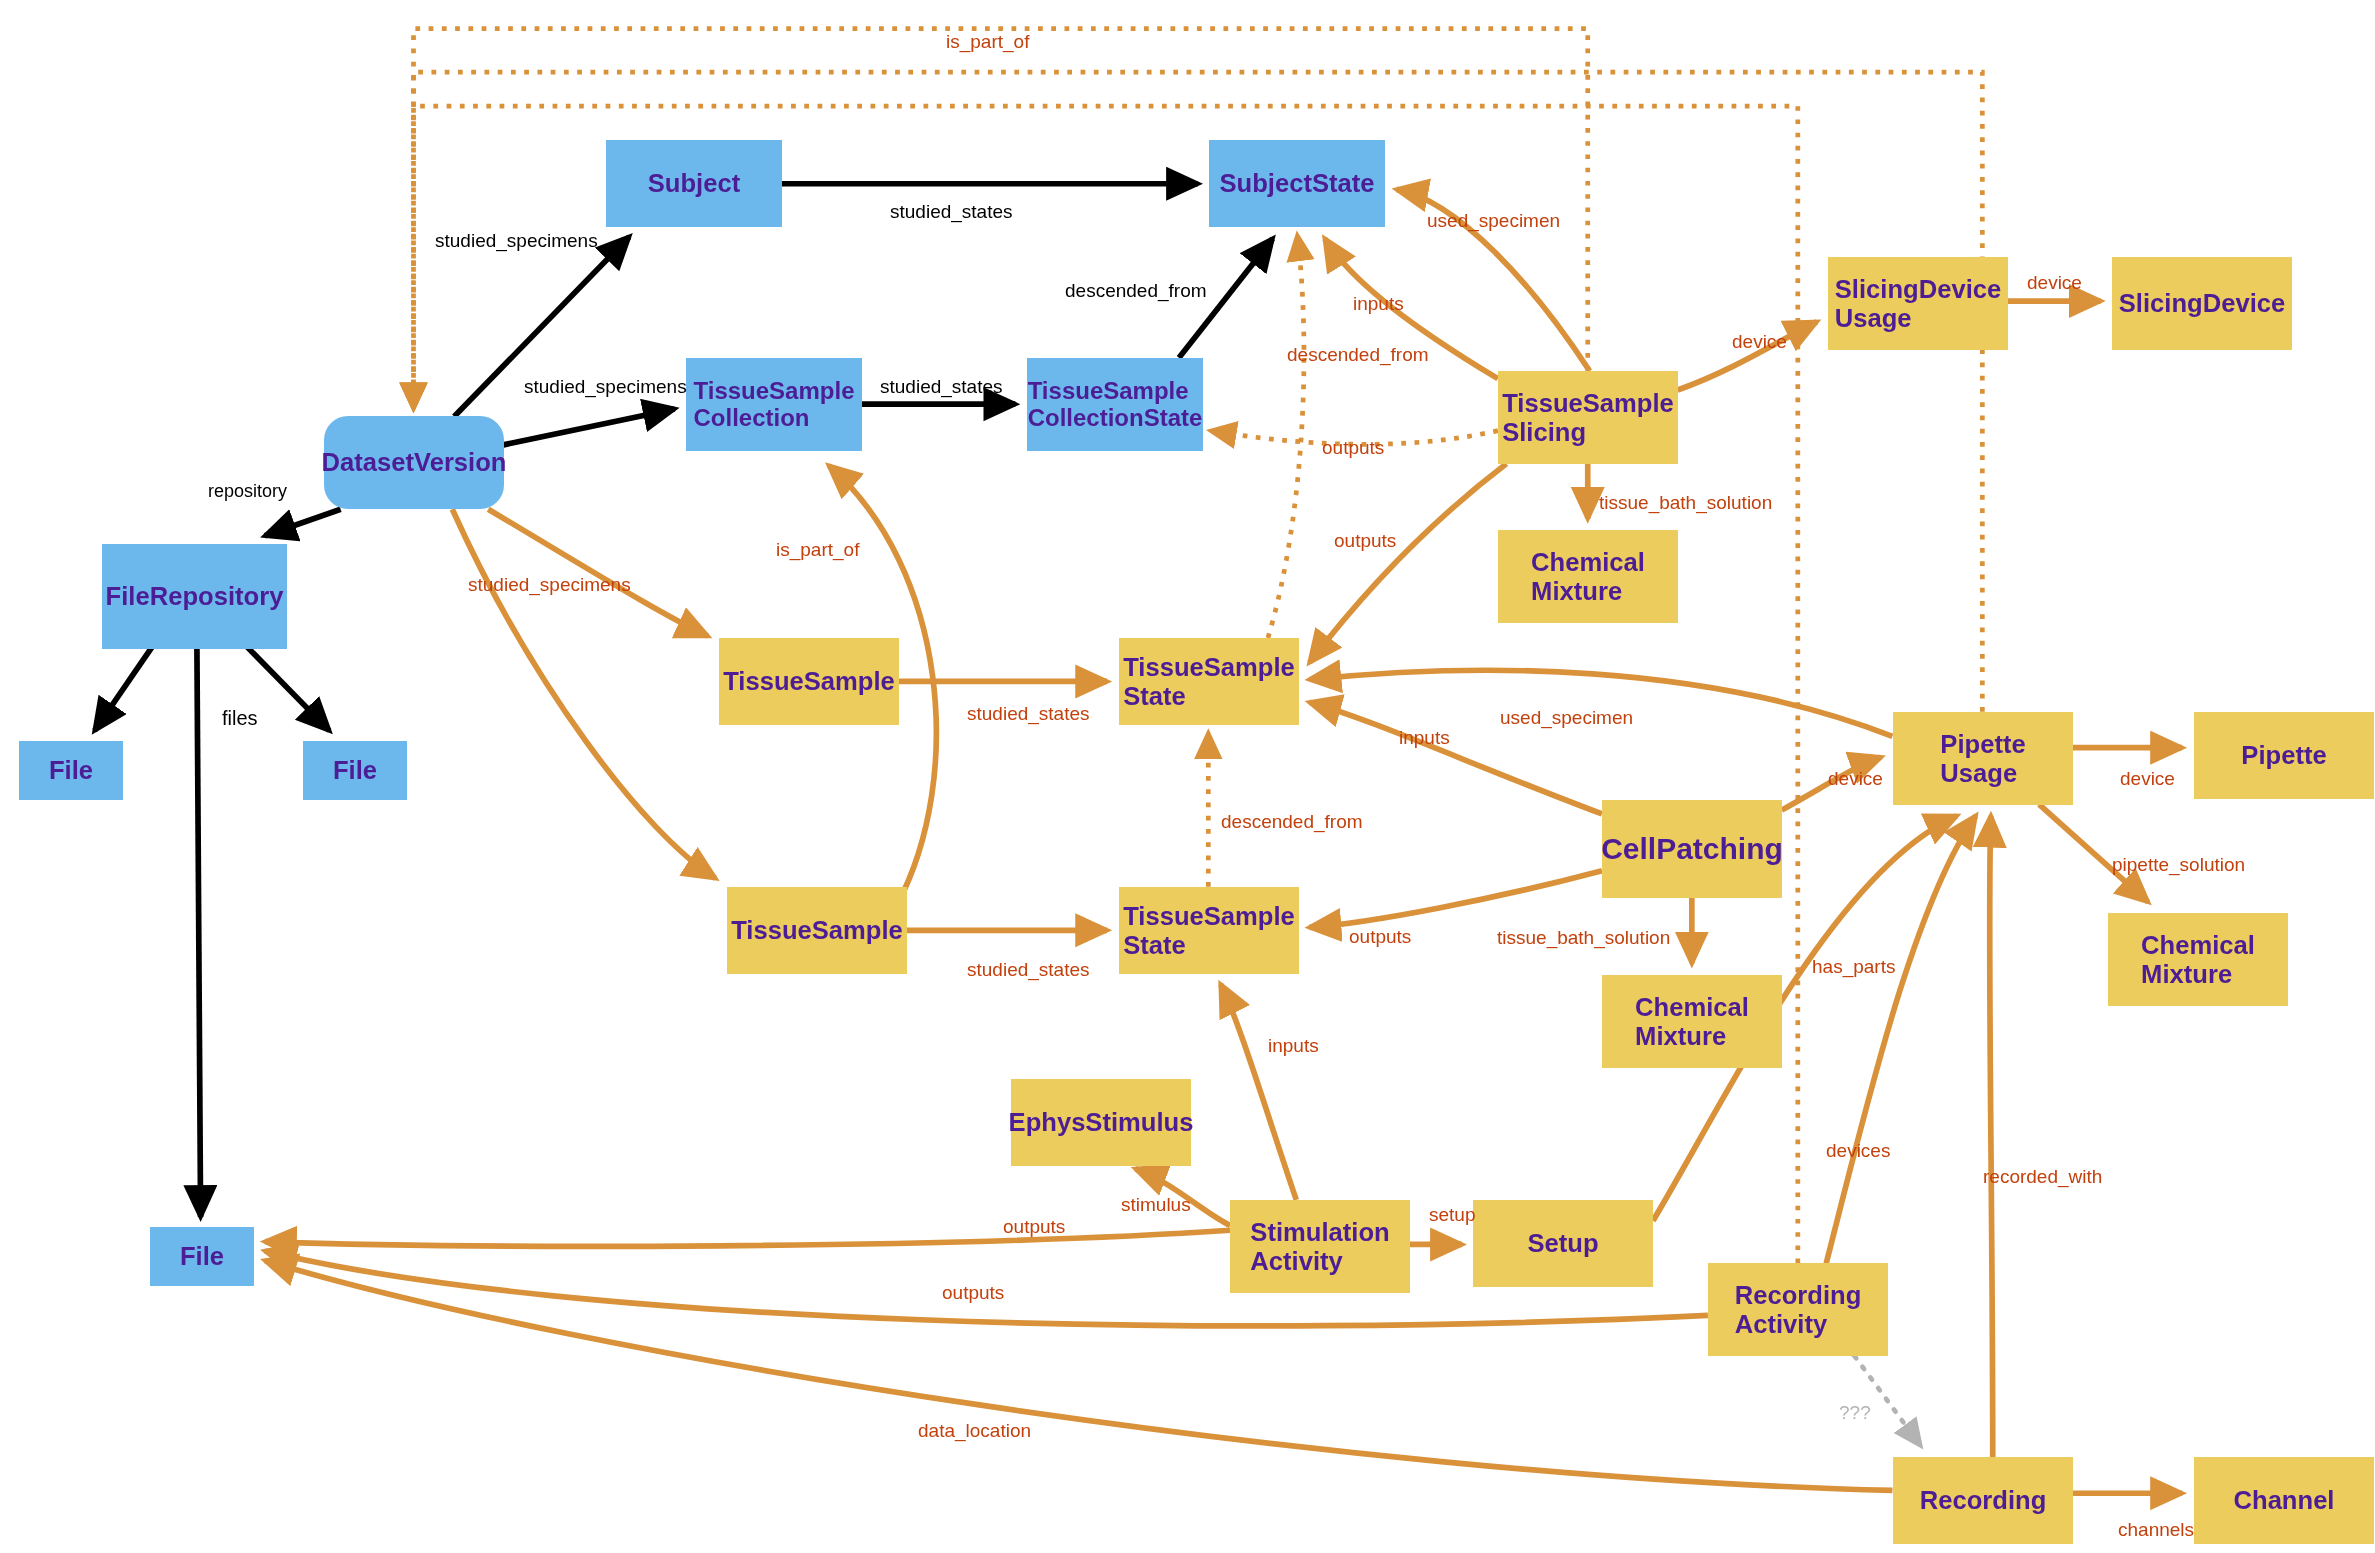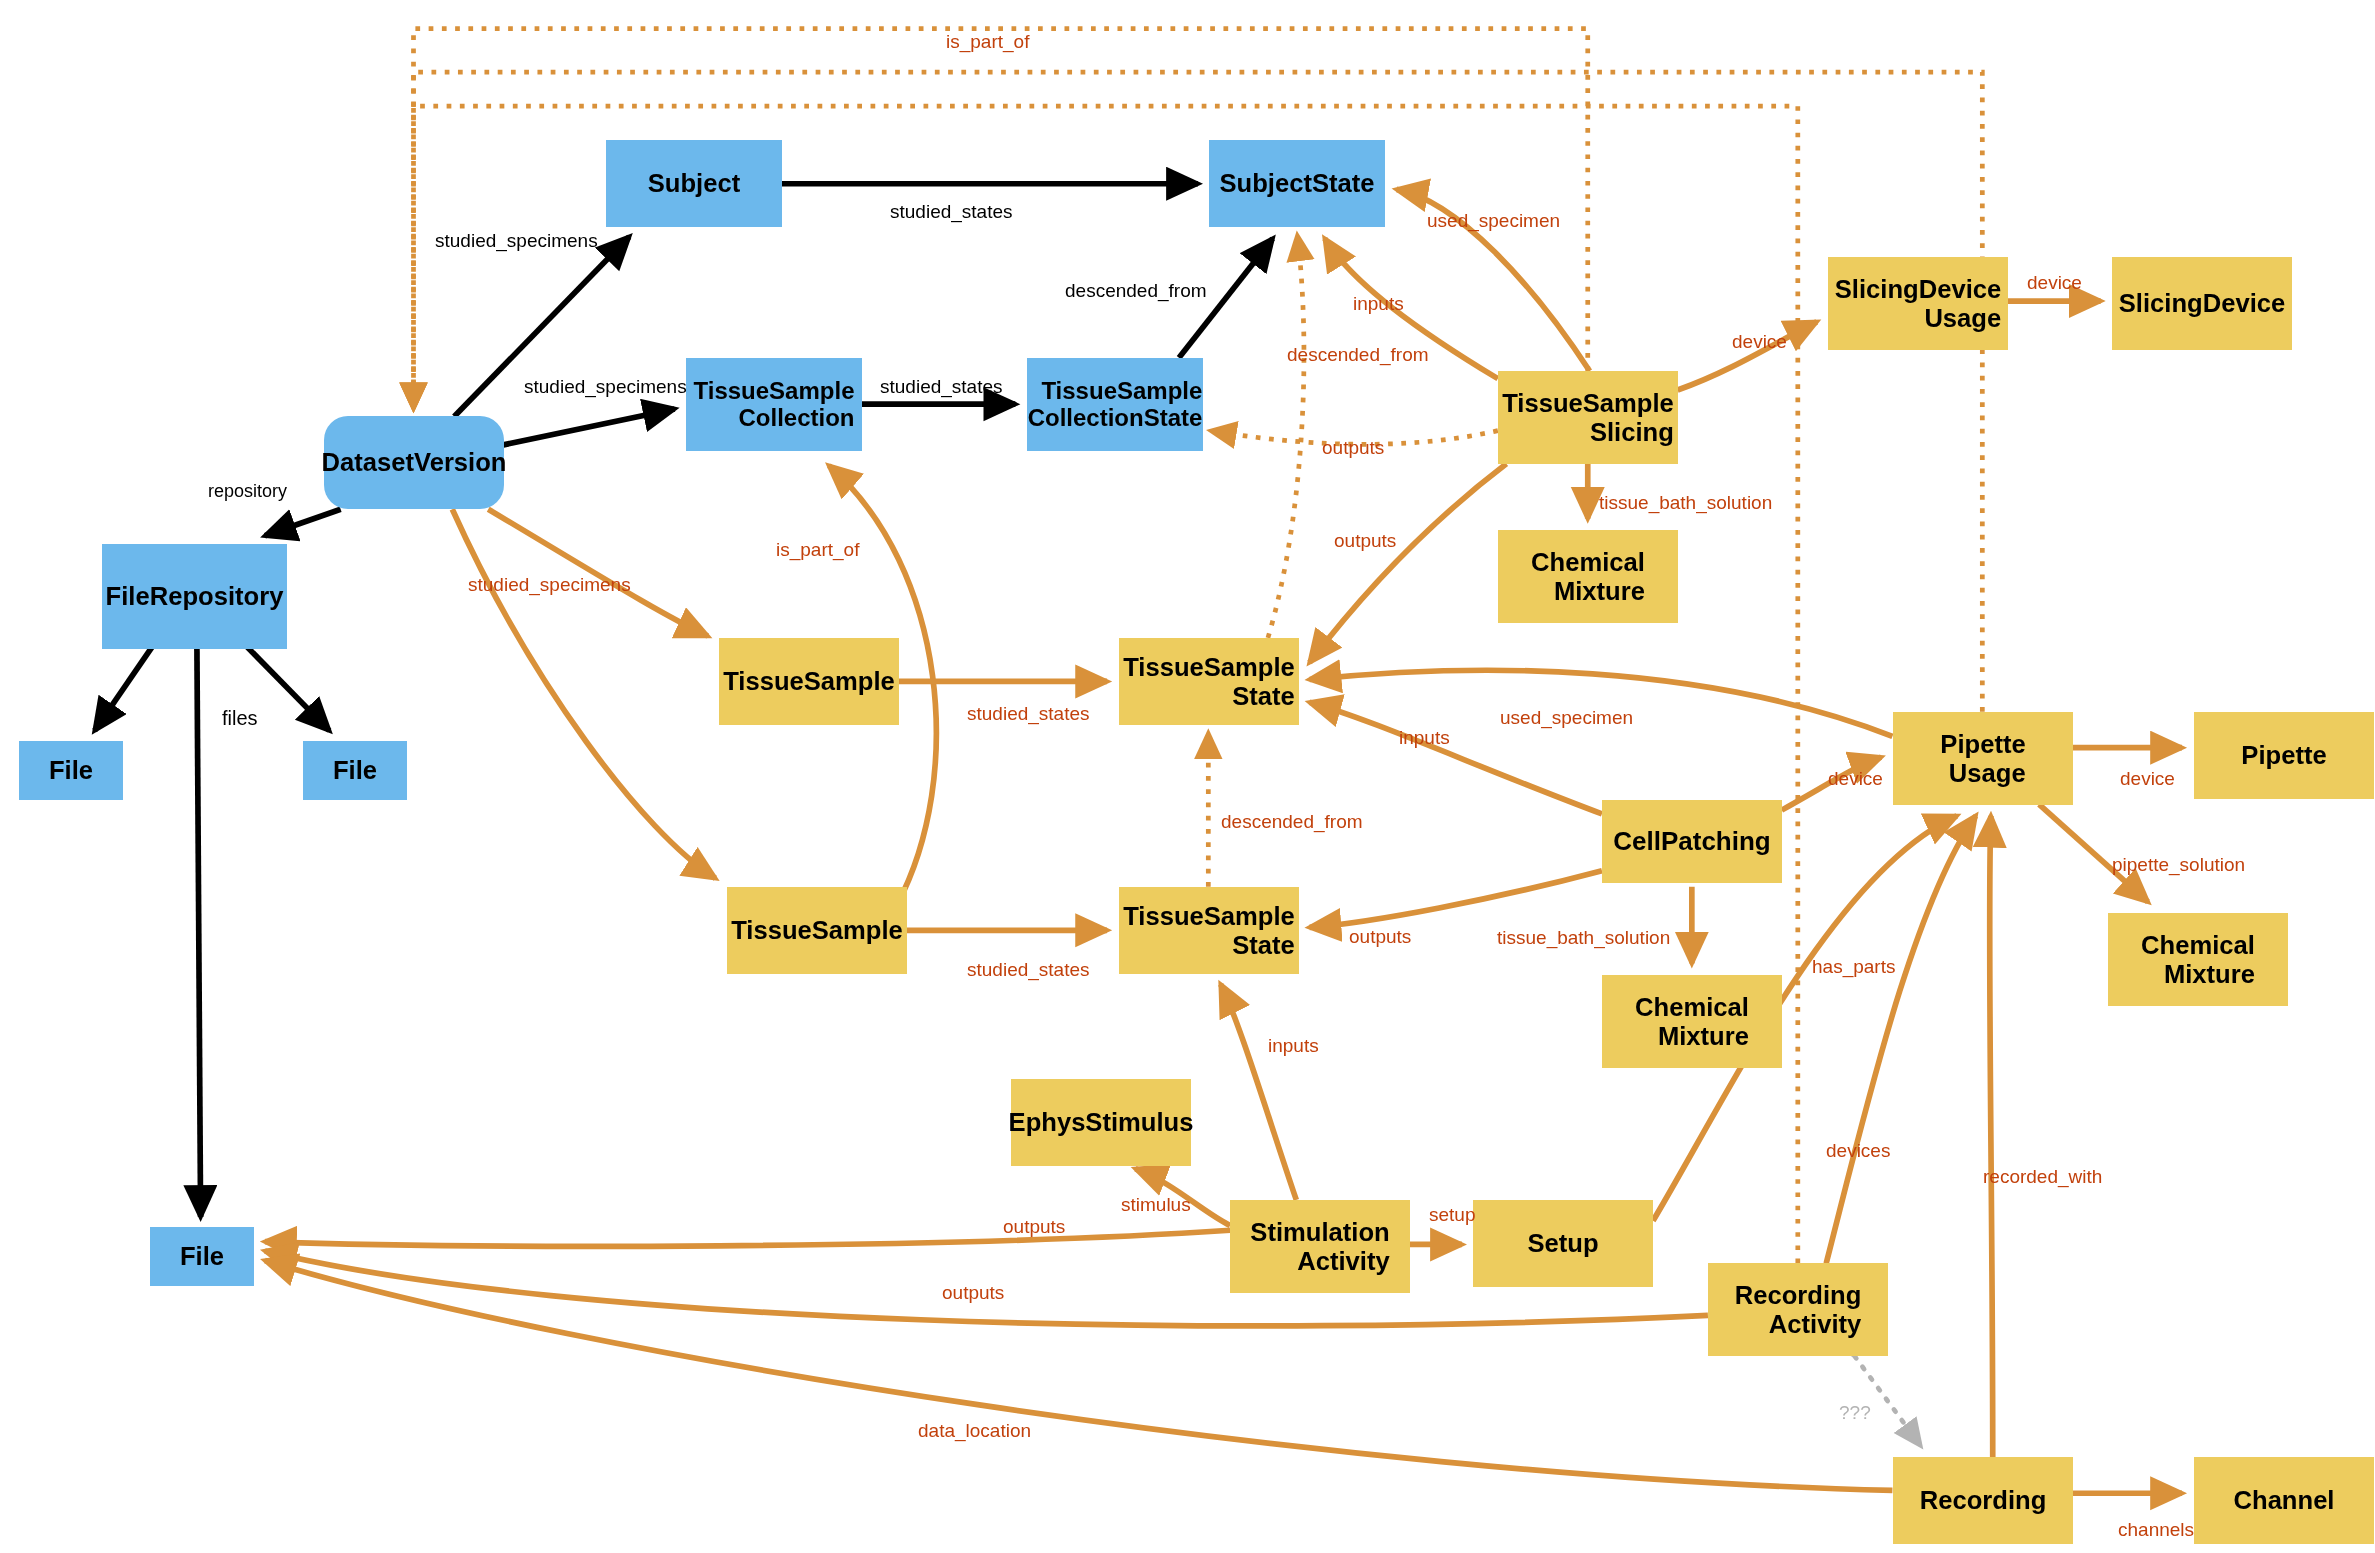--- a/index.html
+++ b/index.html
@@ -1,20 +1,20 @@
 <!DOCTYPE html>
 <html style="font-size:15px"><head>
 <meta charset="utf-8">
 <style>
   html,body{margin:0;padding:0;background:#ffffff;}
   body{font-family:"Liberation Sans",sans-serif;}
   #canvas{position:relative;width:2375px;height:1554px;background:#fff;overflow:hidden;}
   svg#edges{position:absolute;left:0;top:0;width:2375px;height:1554px;}
   .node{position:absolute;display:flex;align-items:center;justify-content:center;
-        text-align:right;font-weight:bold;color:#000000;line-height:1.12;
+        text-align:left;font-weight:bold;color:#4c1d95;line-height:1.12;
         font-family:"Liberation Sans",sans-serif;box-sizing:border-box;}
   .node.blue{background:#6cb8ec;}
   .node.yellow{background:#edcc5e;}
   .node span{display:block;white-space:pre-line;}
   .elabel{position:absolute;font-family:"Liberation Sans",sans-serif;
           white-space:nowrap;pointer-events:none;}
   .elabel.black{color:#000;}
   .elabel.orange{color:#c2410c;}
   .elabel.grey{color:#b3b3b3;}
 </style>
@@ -145,21 +145,21 @@
         <span>Chemical
 Mixture</span>
       </div>
       <div class="node yellow" style="left: 1828px; top: 257px; width: 180px; height: 93px; font-size: 25.6px;">
         <span>SlicingDevice
 Usage</span>
       </div>
       <div class="node yellow" style="left: 2112px; top: 257px; width: 180px; height: 93px; font-size: 25.6px;">
         <span>SlicingDevice</span>
       </div>
-      <div class="node yellow" style="left: 1602px; top: 800px; width: 180px; height: 83px; font-size: 26px;">
+      <div class="node yellow" style="left: 1602px; top: 800px; width: 180px; height: 98px; font-size: 30px;">
         <span>CellPatching</span>
       </div>
       <div class="node yellow" style="left: 1602px; top: 975px; width: 180px; height: 93px; font-size: 25.6px;">
         <span>Chemical
 Mixture</span>
       </div>
       <div class="node yellow" style="left: 1893px; top: 712px; width: 180px; height: 93px; font-size: 25.6px;">
         <span>Pipette
 Usage</span>
       </div>

